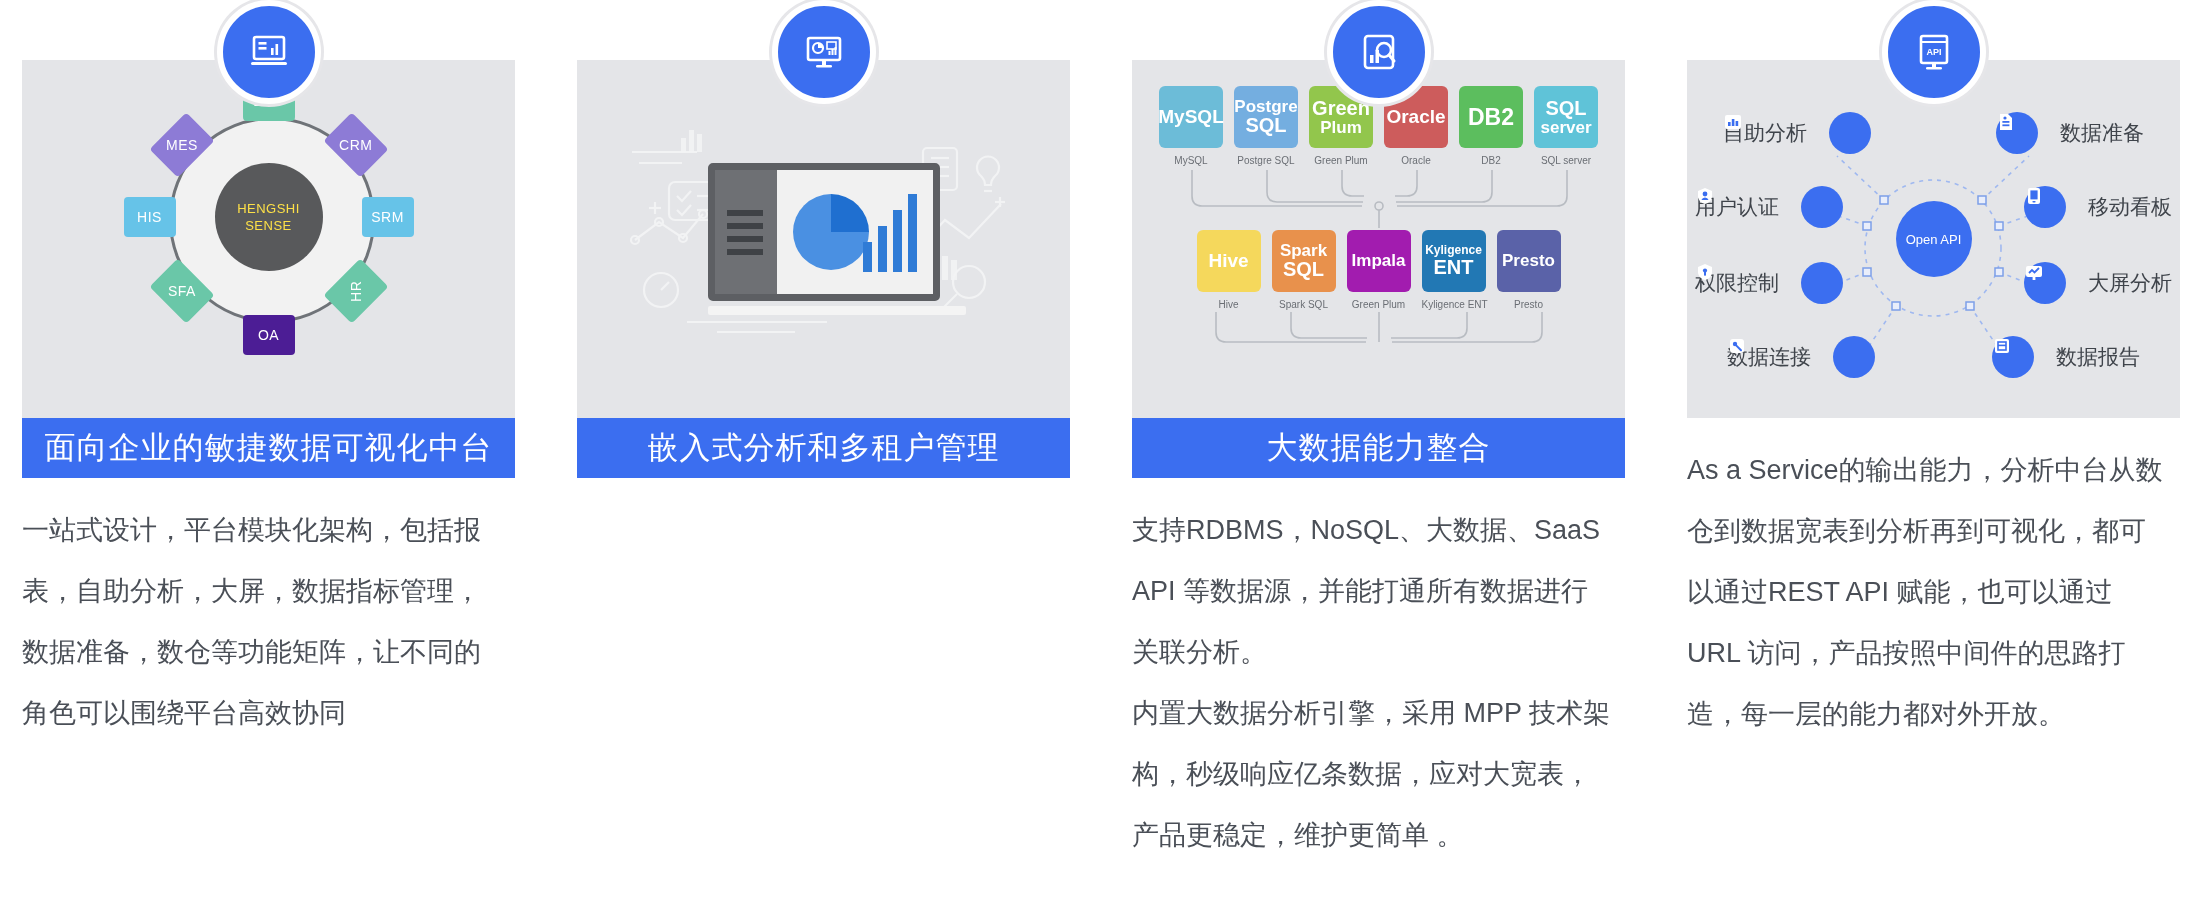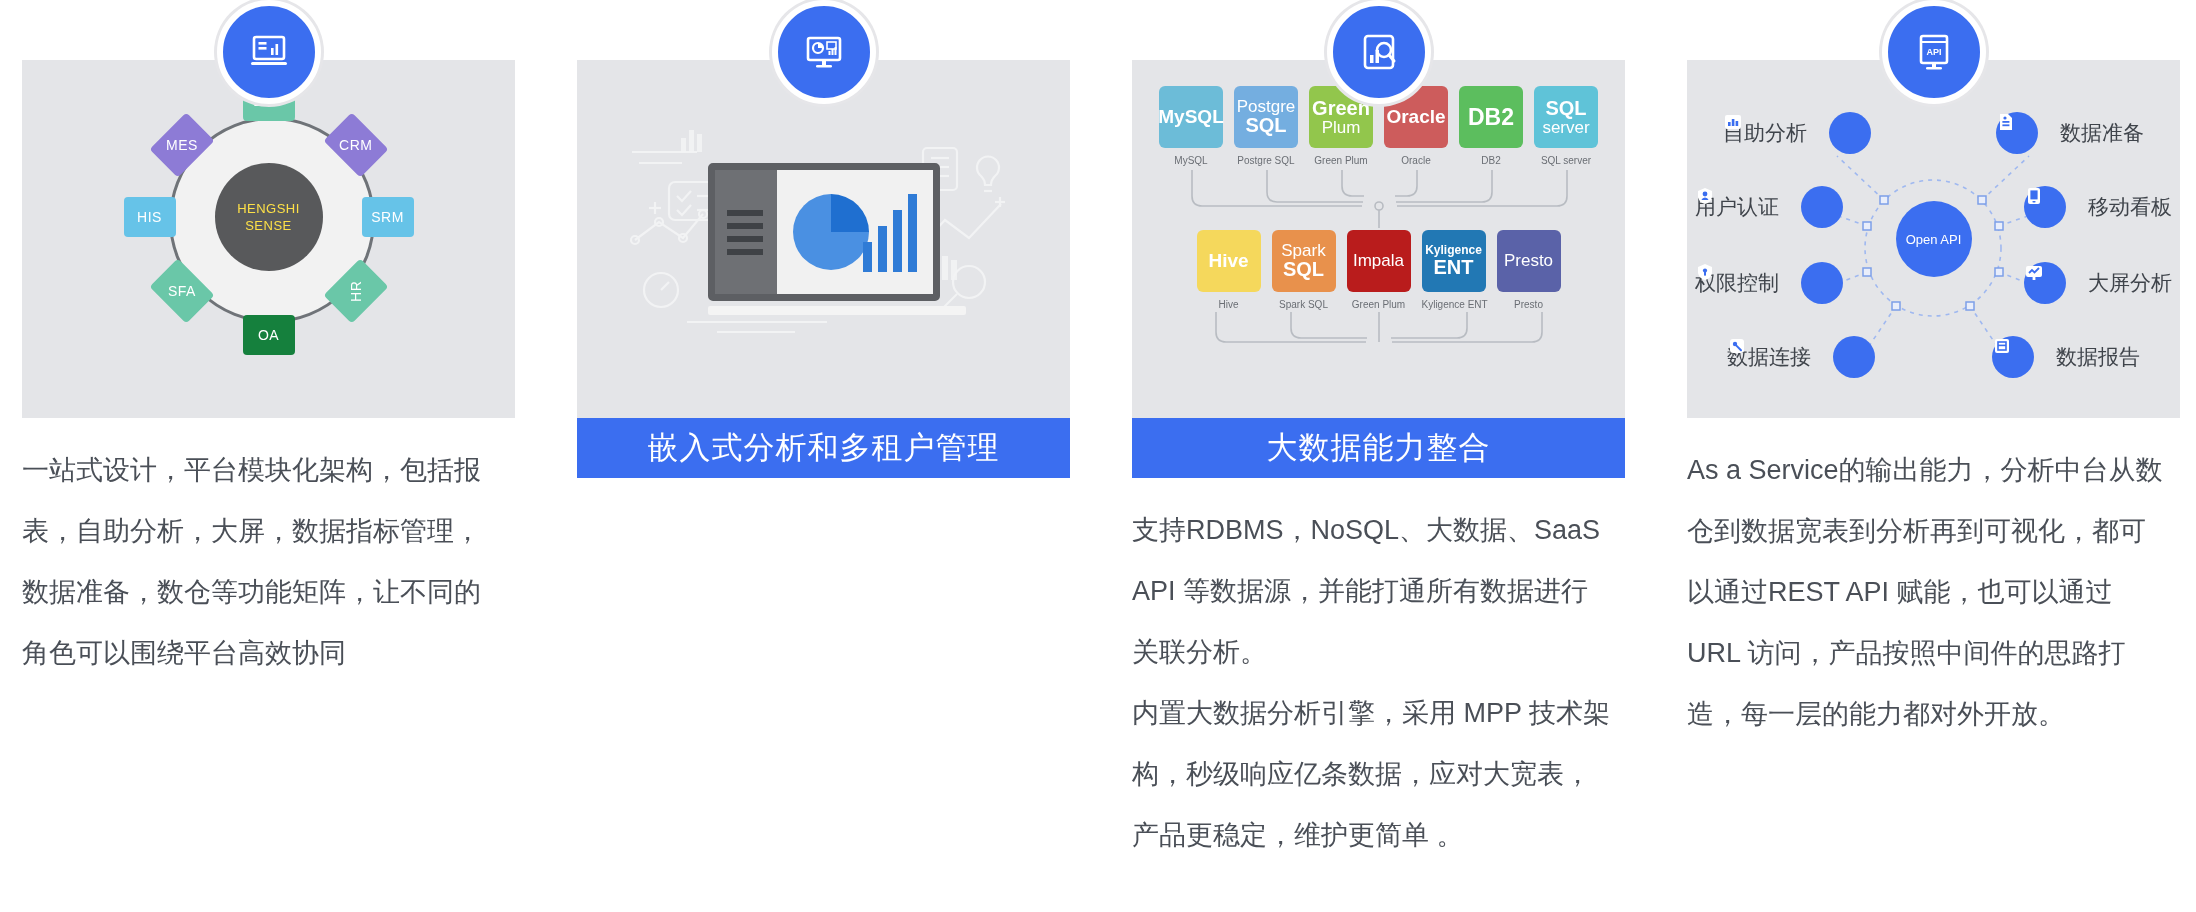--- a/index.html
+++ b/index.html
@@ -60,21 +60,21 @@
   .node{
     position:absolute;width:52px;height:40px;border-radius:4px;
     display:flex;align-items:center;justify-content:center;
     color:#fff;font-size:14px;letter-spacing:.5px;
   }
   .node .lbl{display:block;}
   .n-erp{left:139px;top:-8px;background:#6ac7a8;}
   .n-crm{left:226px;top:36px;background:#8d7bd6;transform:rotate(45deg);}
   .n-srm{left:258px;top:108px;background:#66c3e8;}
   .n-hr {left:226px;top:182px;background:#6ac7a8;transform:rotate(-45deg);}
-  .n-oa {left:139px;top:226px;background:#15803d;}
+  .n-oa {left:139px;top:226px;background:#4c1d95;}
   .n-sfa{left: 52px;top:182px;background:#6ac7a8;transform:rotate(45deg);}
   .n-his{left: 20px;top:108px;background:#66c3e8;}
   .n-mes{left: 52px;top:36px;background:#8d7bd6;transform:rotate(-45deg);}
   .n-crm .lbl,.n-hr .lbl{transform:rotate(-45deg);}
   .n-sfa .lbl{transform:rotate(-45deg);}
   .n-mes .lbl{transform:rotate(45deg);}
   .spoke{position:absolute;background:#8ab9a9;}
 
   
   .laptop{position:absolute;left:50%;top:50%;transform:translate(-50%,-50%);
@@ -91,21 +91,21 @@
   .bars b{display:block;width:9px;background:#2f7bd6;}
   .base{width:258px;height:9px;background:#f4f4f4;margin:5px auto 0;border-radius:2px;}
   .sketch{position:absolute;inset:0;opacity:.55;}
 
   
   .ds{position:absolute;left:0;right:0;top:26px;}
   .ds-row{display:flex;justify-content:center;gap:11px;}
   .ds-item{width:64px;text-align:center;}
   .tile{width:64px;height:62px;border-radius:6px;display:flex;flex-direction:column;
     align-items:center;justify-content:center;color:#fff;line-height:1.05;}
-  .tile .t1{font-size:17px;font-weight:normal;}
+  .tile .t1{font-size:17px;font-weight:bold;}
   .tile .t2{font-size:20px;font-weight:bold;}
   .tile .one{font-size:19px;font-weight:bold;}
   .ds-cap{margin-top:7px;font-size:10px;color:#6a6e74;white-space:nowrap;}
   .connector{height:60px;position:relative;margin:2px 0;}
   .connector svg{position:absolute;left:50%;top:0;transform:translateX(-50%);}
 
   
   .net{position:absolute;left:0;right:0;top:0;bottom:0;}
   .net svg{position:absolute;left:0;top:0;}
   .api-center{position:absolute;left:50%;top:50%;transform:translate(-50%,-50%);
@@ -171,20 +171,21 @@
             </div>
           <div class="node n-his">
               <span class="lbl">HIS</span>
             </div>
           <div class="node n-mes">
               <span class="lbl">MES</span>
             </div>
         </div>
       </div>
 
+      <div class="titlebar">面向企业的敏捷数据可视化中台</div>
       <div class="body-text">
         <p>一站式设计，平台模块化架构，包括报表，自助分析，大屏，数据指标管理，数据准备，数仓等功能矩阵，让不同的角色可以围绕平台高效协同</p>
       </div>
     </div>
 
     <div class="card">
       <div class="badge">
         <svg width="46" height="46" viewBox="0 0 46 46">
           <rect x="7" y="9" width="32" height="22" rx="2" fill="none" stroke="#fff" stroke-width="2.6"></rect>
           <circle cx="17" cy="19" r="5" fill="none" stroke="#fff" stroke-width="2.2"></circle>
@@ -344,21 +345,21 @@
               <div class="ds-cap">Hive</div>
             </div>
             <div class="ds-item">
               <div class="tile" style="background:#e8914c">
                 <span class="t1">Spark</span>
                 <span class="t2">SQL</span>
               </div>
               <div class="ds-cap">Spark SQL</div>
             </div>
             <div class="ds-item">
-              <div class="tile" style="background:#b91c1c">
+              <div class="tile" style="background:#a21caf">
                   <span class="t1">Impala</span>
                 </div>
               <div class="ds-cap">Green Plum</div>
             </div>
             <div class="ds-item">
               <div class="tile" style="background:#2278b4">
                 <span style="font-size:12px;font-weight:bold">Kyligence</span>
                 <span class="t2">ENT</span>
               </div>
               <div class="ds-cap">Kyligence ENT</div>

